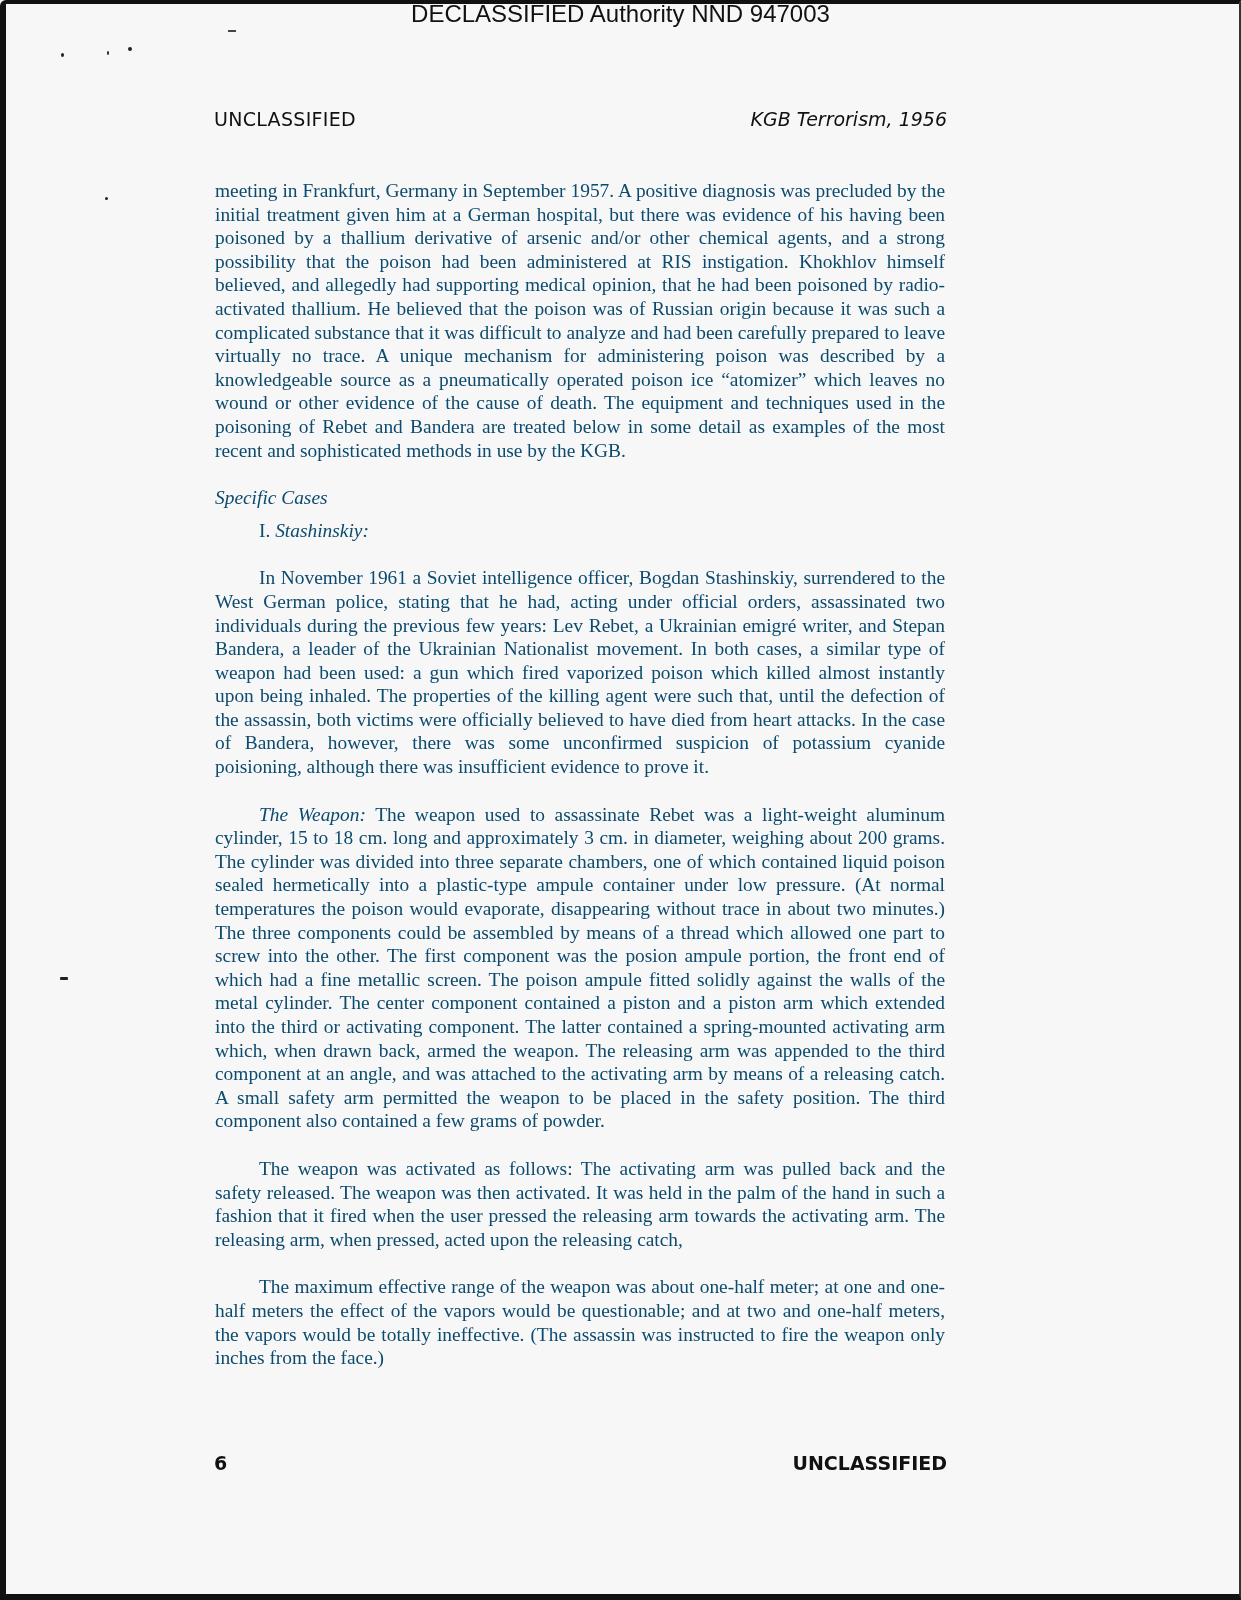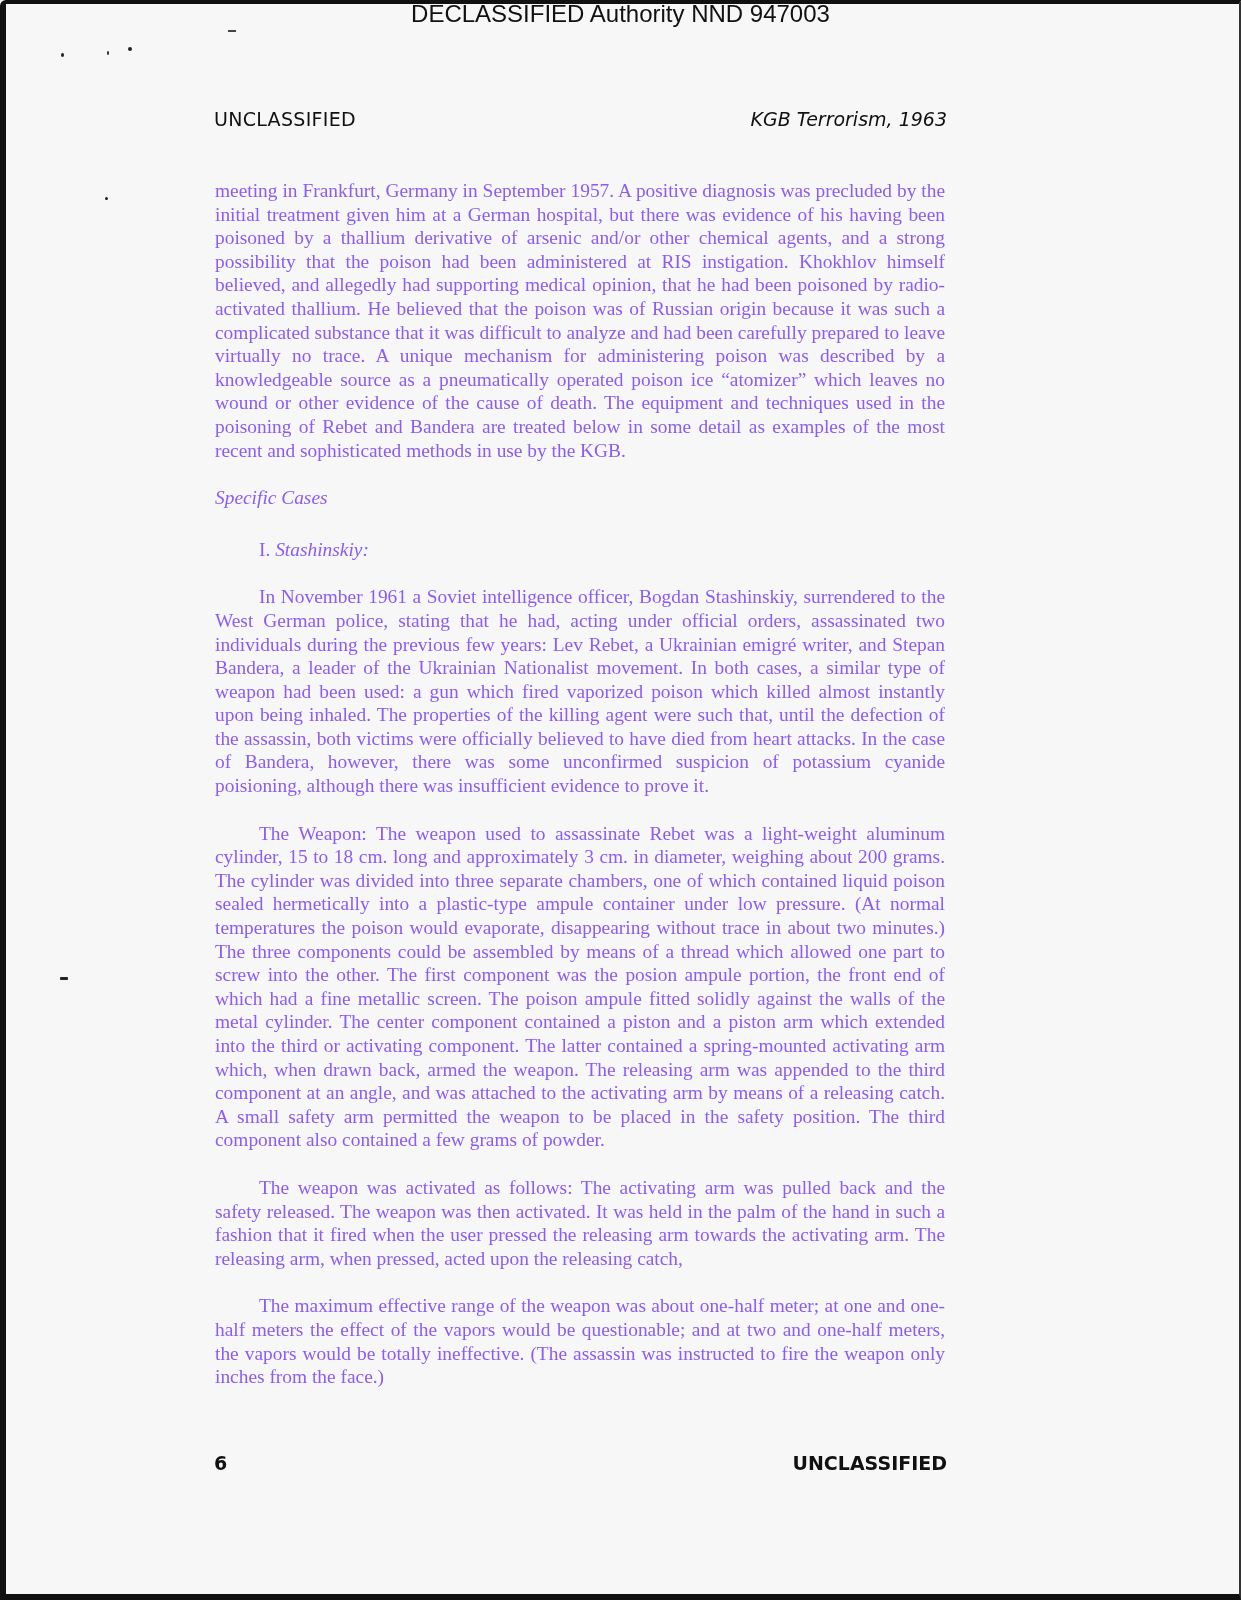--- a/index.html
+++ b/index.html
@@ -24,30 +24,30 @@
     .dash { position: absolute; left: 228px; top: 30px; width: 8px; height: 2px; background: #444; }
     .speck { position: absolute; background: #222; border-radius: 50%; }
     .hdr {
       position: absolute; top: 108px;
       font-family: "DejaVu Sans", sans-serif; font-size: 19px; color: #111;
     }
     .hdr-left { left: 214px; letter-spacing: 0.3px; }
     .hdr-right { right: 294px; font-style: italic; }
     .body {
       position: absolute; left: 215px; top: 179px; width: 730px;
-      font-family: "Liberation Serif", serif; font-size: 19.4px; color: #8b5cf6;
+      font-family: "Liberation Serif", serif; font-size: 19.4px; color: #0c4a6e;
       line-height: 23.6px; text-align: justify;
     }
     .body p { margin: 0; text-indent: 44px; }
     .body p.noindent { text-indent: 0; }
     .body p + p { margin-top: 24px; }
     .body .subhead { font-style: italic; text-indent: 0; }
-    .body .case { font-style: normal; text-indent: 44px; margin-top: 28px; }
+    .body .case { font-style: normal; text-indent: 44px; margin-top: 9px; }
     .body .case i { font-style: italic; }
-    .lead { }
+    .lead { font-style: italic; }
     .ftr {
       position: absolute; top: 1452px;
       font-family: "DejaVu Sans", sans-serif; font-size: 19px; color: #111; font-weight: bold;
     }
     .ftr-left { left: 214px; }
     .ftr-right { right: 294px; font-weight: bold; }
   </style>
 </head>
 <body>
 
@@ -55,21 +55,21 @@
 
 <div class="stamp">DECLASSIFIED Authority NND 947003</div>
 <div class="dash"></div>
 <div class="speck" style="left:61px;top:53px;width:3px;height:4px;"></div>
 <div class="speck" style="left:107px;top:51px;width:2px;height:4px;"></div>
 <div class="speck" style="left:128px;top:47px;width:4px;height:4px;"></div>
 <div class="speck" style="left:105px;top:197px;width:3px;height:3px;"></div>
 <div class="speck" style="left:60px;top:977px;width:8px;height:3px;border-radius:1px;"></div>
 
 <div class="hdr hdr-left">UNCLASSIFIED</div>
-<div class="hdr hdr-right">KGB Terrorism, 1963</div>
+<div class="hdr hdr-right">KGB Terrorism, 1956</div>
 
 <div class="body">
   <p class="noindent">meeting in Frankfurt, Germany in September 1957. A positive diagnosis was precluded by the initial treatment given him at a German hospital, but there was evidence of his having been poisoned by a thallium derivative of arsenic and/or other chemical agents, and a strong possibility that the poison had been administered at RIS instigation. Khokhlov himself believed, and allegedly had supporting medical opinion, that he had been poisoned by radio-activated thallium. He believed that the poison was of Russian origin because it was such a complicated substance that it was difficult to analyze and had been carefully prepared to leave virtually no trace. A unique mechanism for administering poison was described by a knowledgeable source as a pneumatically operated poison ice “atomizer” which leaves no wound or other evidence of the cause of death. The equipment and techniques used in the poisoning of Rebet and Bandera are treated below in some detail as examples of the most recent and sophisticated methods in use by the KGB.</p>
   <p class="subhead">Specific Cases</p>
   <p class="case"><span>I.</span> <i>Stashinskiy:</i></p>
   <p>In November 1961 a Soviet intelligence officer, Bogdan Stashinskiy, surrendered to the West German police, stating that he had, acting under official orders, assassinated two individuals during the previous few years: Lev Rebet, a Ukrainian emigré writer, and Stepan Bandera, a leader of the Ukrainian Nationalist movement. In both cases, a similar type of weapon had been used: a gun which fired vaporized poison which killed almost instantly upon being inhaled. The properties of the killing agent were such that, until the defection of the assassin, both victims were officially believed to have died from heart attacks. In the case of Bandera, however, there was some unconfirmed suspicion of potassium cyanide poisioning, although there was insufficient evidence to prove it.</p>
   <p><span class="lead">The Weapon:</span> <span>The weapon used to assassinate Rebet was a light-weight aluminum cylinder, 15 to 18 cm. long and approximately 3 cm. in diameter, weighing about 200 grams. The cylinder was divided into three separate chambers, one of which contained liquid poison sealed hermetically into a plastic-type ampule container under low pressure. (At normal temperatures the poison would evaporate, disappearing without trace in about two minutes.) The three components could be assembled by means of a thread which allowed one part to screw into the other. The first component was the posion ampule portion, the front end of which had a fine metallic screen. The poison ampule fitted solidly against the walls of the metal cylinder. The center component contained a piston and a piston arm which extended into the third or activating component. The latter contained a spring-mounted activating arm which, when drawn back, armed the weapon. The releasing arm was appended to the third component at an angle, and was attached to the activating arm by means of a releasing catch. A small safety arm permitted the weapon to be placed in the safety position. The third component also contained a few grams of powder.</span></p>
   <p>The weapon was activated as follows: The activating arm was pulled back and the safety released. The weapon was then activated. It was held in the palm of the hand in such a fashion that it fired when the user pressed the releasing arm towards the activating arm. The releasing arm, when pressed, acted upon the releasing catch,</p>
   <p>The maximum effective range of the weapon was about one-half meter; at one and one-half meters the effect of the vapors would be questionable; and at two and one-half meters, the vapors would be totally ineffective. (The assassin was instructed to fire the weapon only inches from the face.)</p>
 </div>

